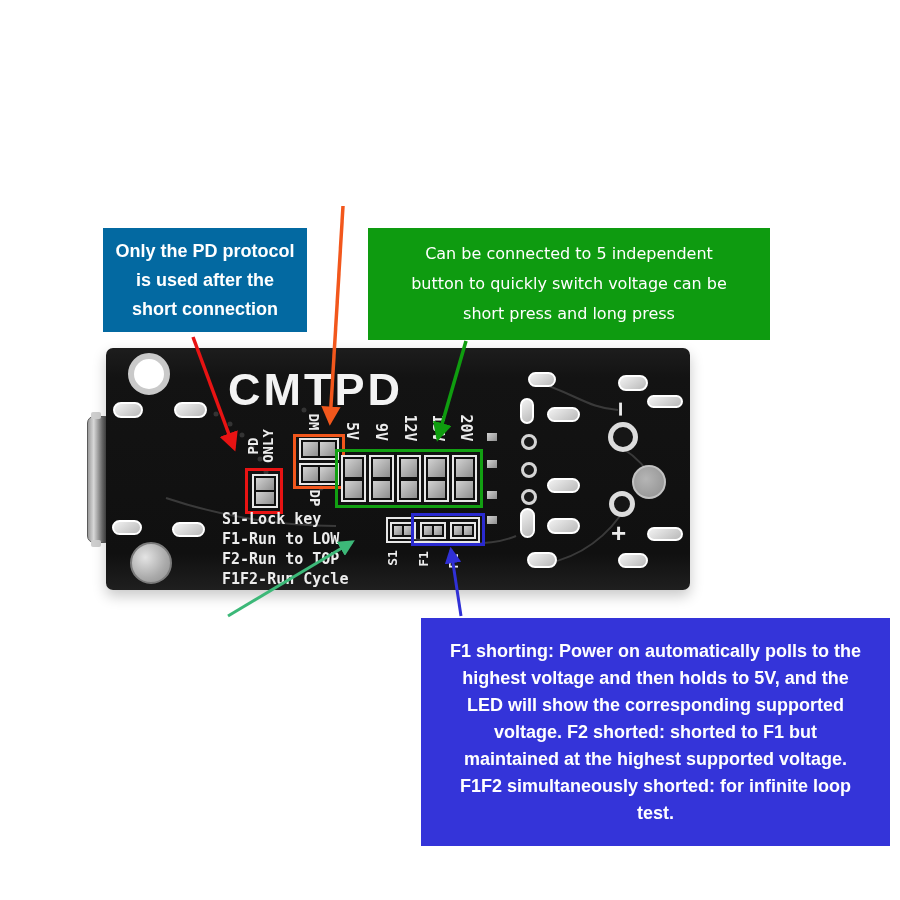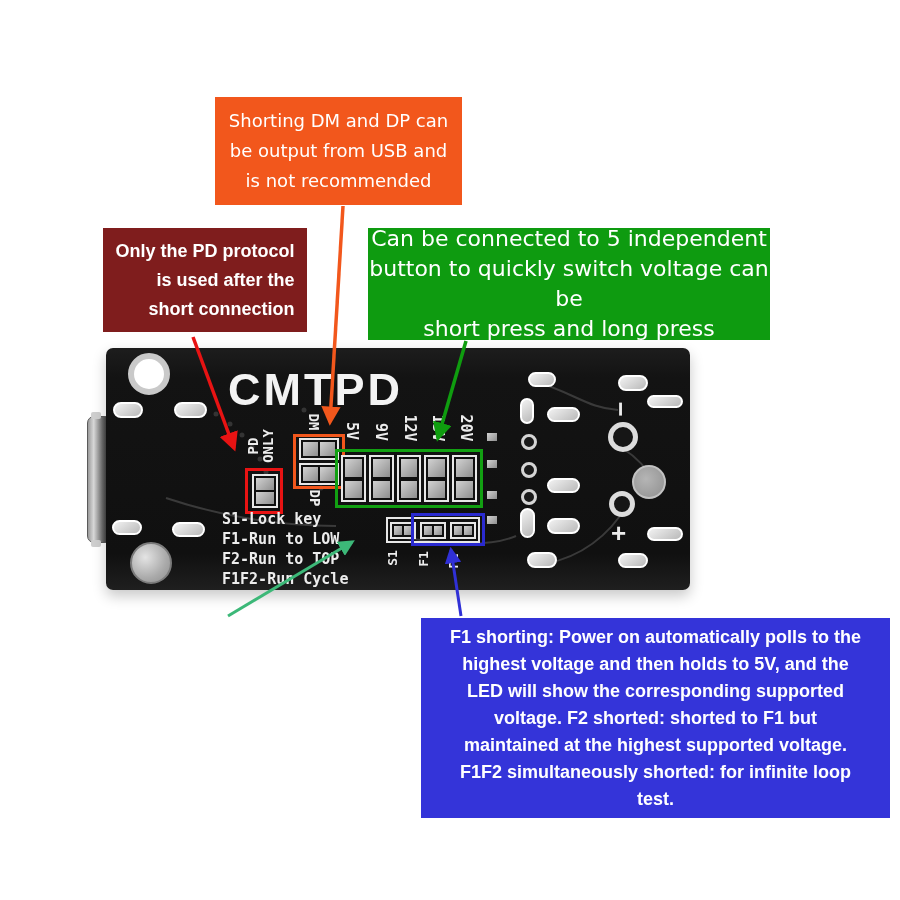--- a/index.html
+++ b/index.html
@@ -10,23 +10,23 @@
   }
   
   .callout {
     position: absolute; color: #fff; text-align: center; white-space: pre-line;
     display: flex; align-items: center; justify-content: center;
   }
   .co-rounded { font-family: "DejaVu Sans", sans-serif; }
   .co-plain   { font-family: "Liberation Sans", sans-serif; }
   .co-orange { left:215px; top:97px;  width:247px; height:108px; font-size:18px; line-height:30px; }
   .co-red    { left:103px; top:228px; width:204px; height:104px; font-size:18px; line-height:29px; font-weight:bold;}
-  .co-green  { left:368px; top:228px; width:402px; height:112px; font-size:22px; line-height:30px; }
+  .co-green  { left:368px; top:228px; width:402px; height:112px; font-size:16px; line-height:30px; }
   .co-emerald{ left:80px;  top:618px; width:298px; height:175px; font-size:17px; line-height:27px; font-weight:bold;}
-  .co-blue   { left:421px; top:618px; width:469px; height:200px; font-size:18px; line-height:27px; font-weight:bold;}
+  .co-blue   { left:421px; top:618px; width:469px; height:228px; font-size:18px; line-height:27px; font-weight:bold;}
   
   .board {
     position:absolute; left:106px; top:348px; width:584px; height:242px;
     background: linear-gradient(180deg,#1d1d1d 0%, #131313 12%, #101010 85%, #1f1f1f 100%);
     border-radius: 7px;
     box-shadow: 0 6px 14px rgba(0,0,0,0.22);
   }
   .board * { position:absolute; }
   .silk { color:#ececec; font-family:"DejaVu Sans Mono", monospace; font-weight:bold; }
   .brand { left:122px; top:16px; font-family:"Liberation Sans",sans-serif; font-weight:bold;
@@ -53,24 +53,21 @@
   }
   .usb-tab { position:absolute; width:10px; height:7px; background:#cfcfcf; border-radius:2px;}
   .arrows { position:absolute; left:0; top:0; pointer-events:none; }
   .bigdot { border-radius:50%; }
 </style>
 </head>
 <body>
 
 <div class="stage">
 
-  <div class="callout co-rounded co-orange" style="background: rgb(242, 87, 28);">Shorting DM and DP can
-be output from USB and
-is not recommended</div>
-  <div class="callout co-plain co-red" style="background: #7f1d1d; text-align: right;">Only the PD protocol
+  <div class="callout co-plain co-red" style="background: #0369a1;">Only the PD protocol
 is used after the
 short connection</div>
   <div class="callout co-rounded co-green" style="background: rgb(14, 155, 16);">Can be connected to 5 independent
 button to quickly switch voltage can be
 short press and long press</div>
   <div class="callout co-plain co-blue" style="background: rgb(52, 52, 217);">F1 shorting: Power on automatically polls to the
 highest voltage and then holds to 5V, and the
 LED will show the corresponding supported
 voltage. F2 shorted: shorted to F1 but
 maintained at the highest supported voltage.

